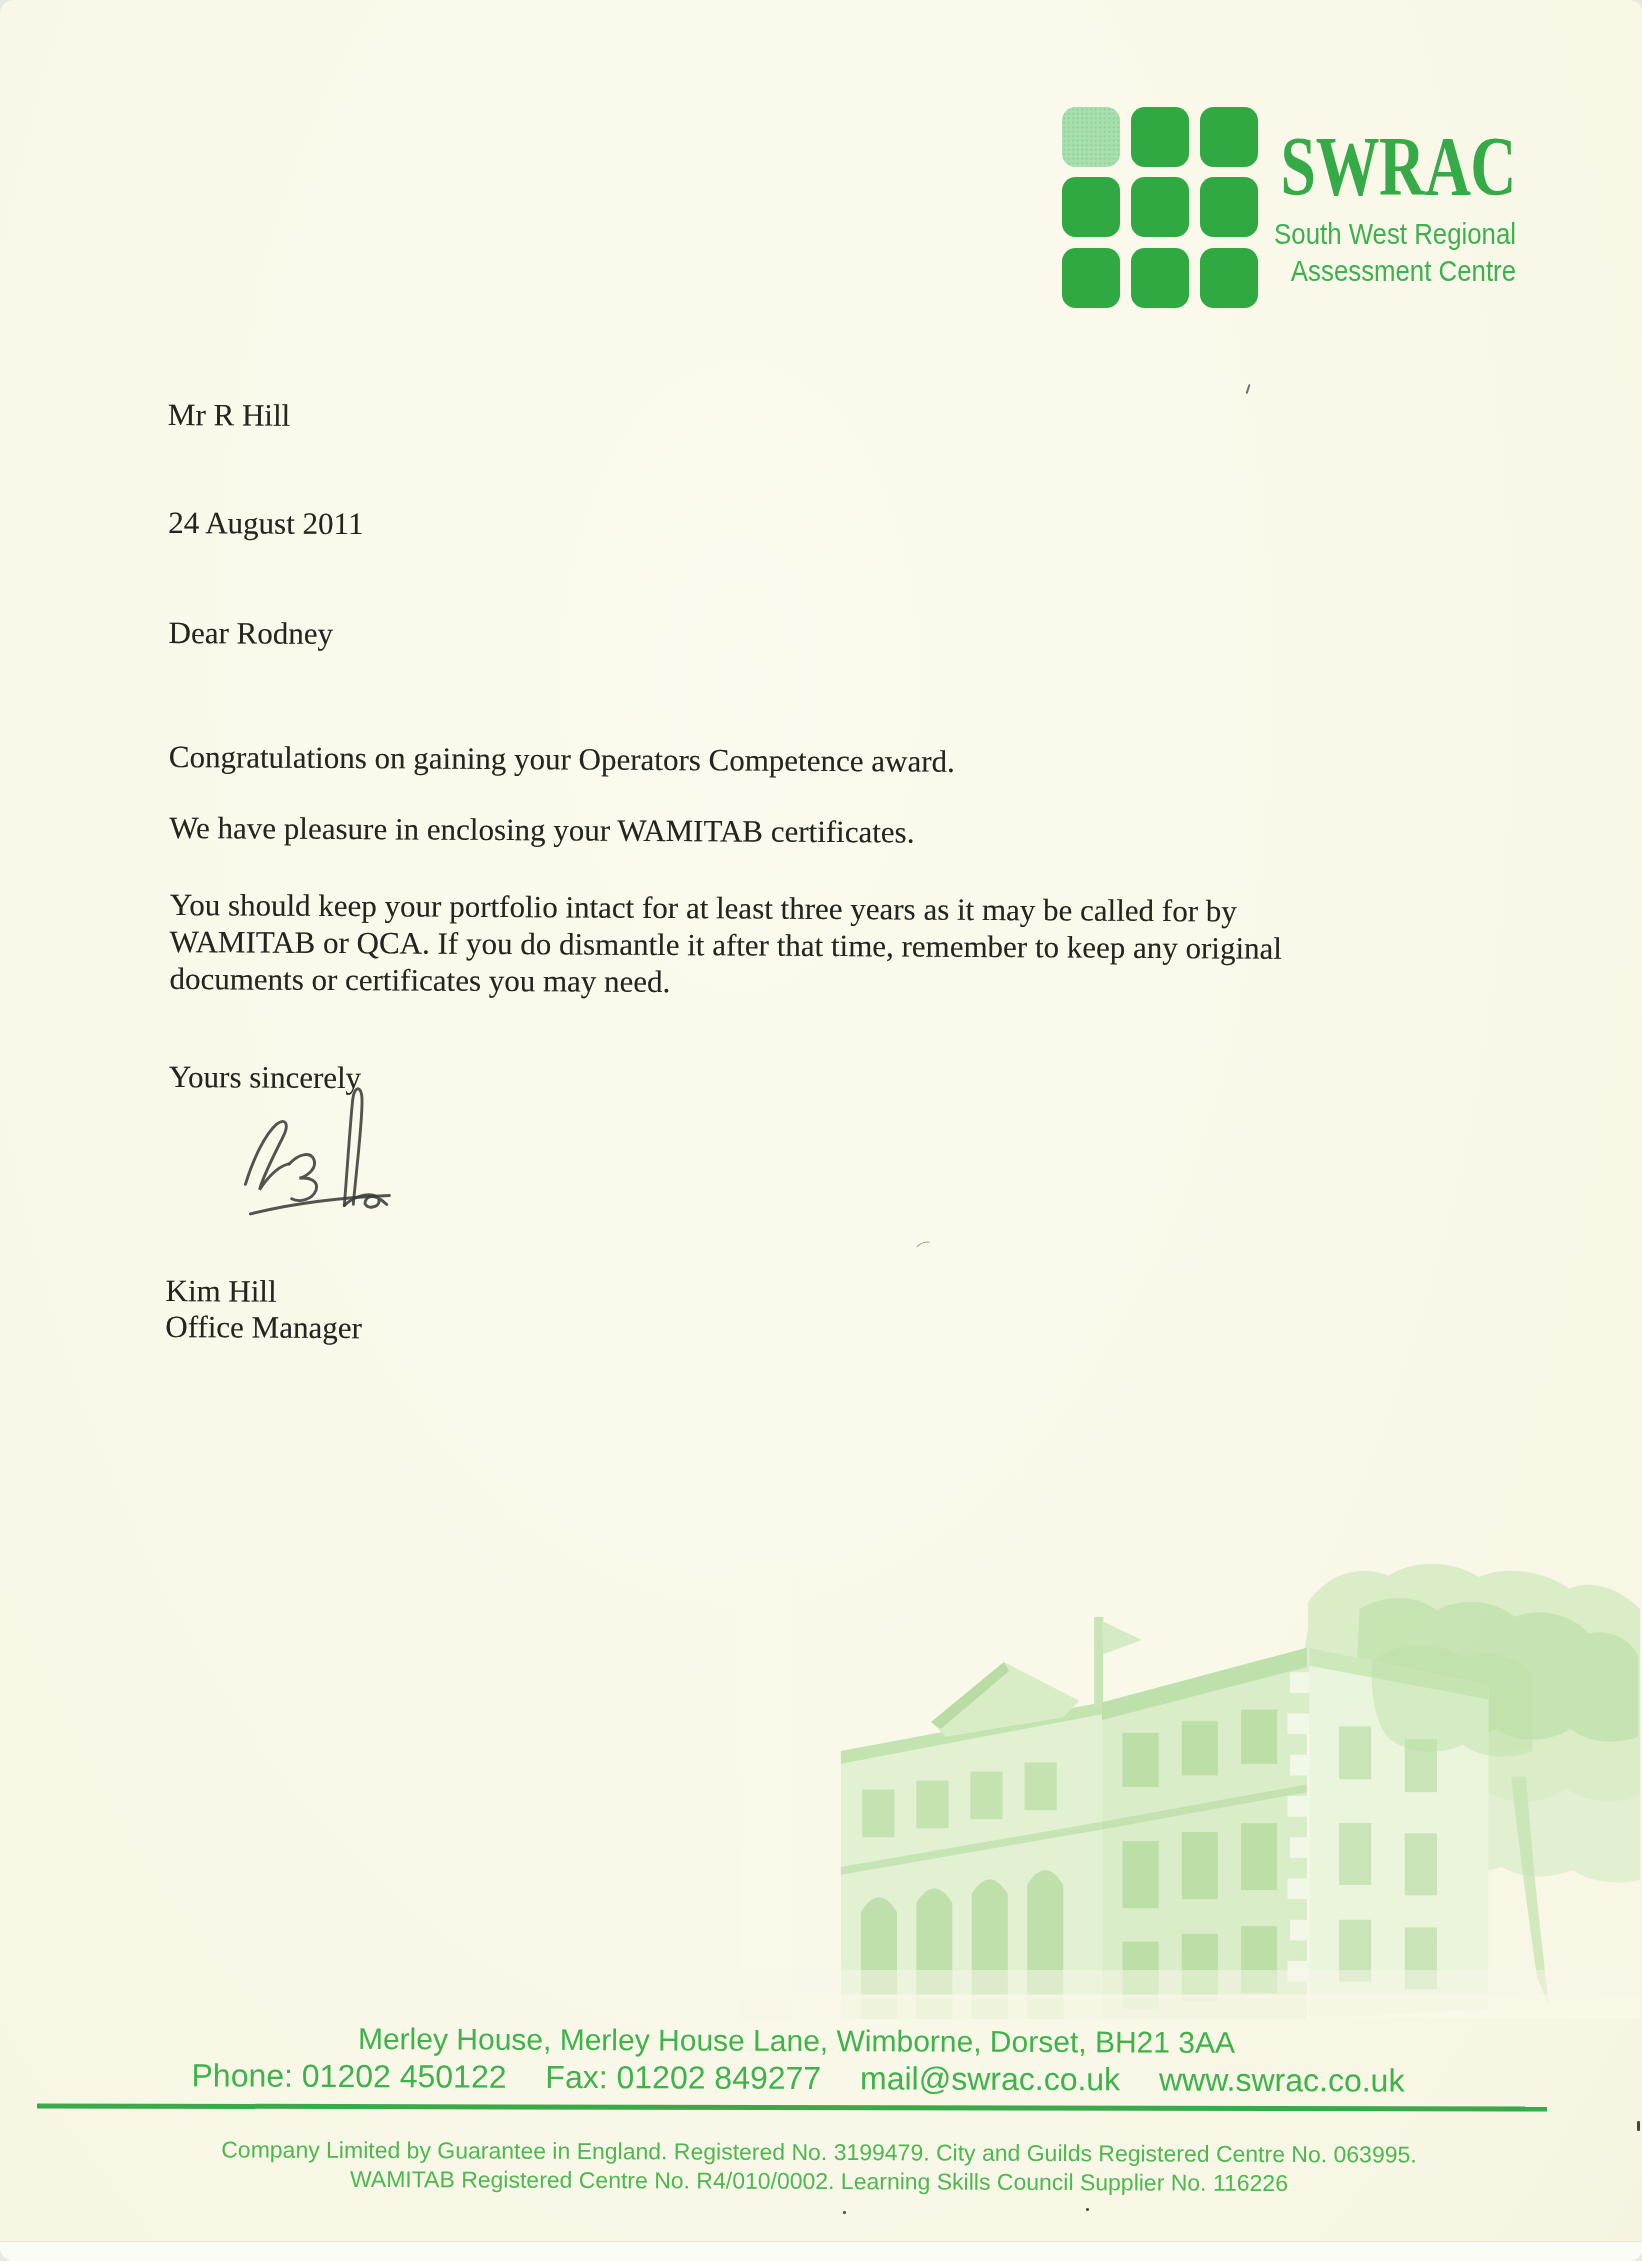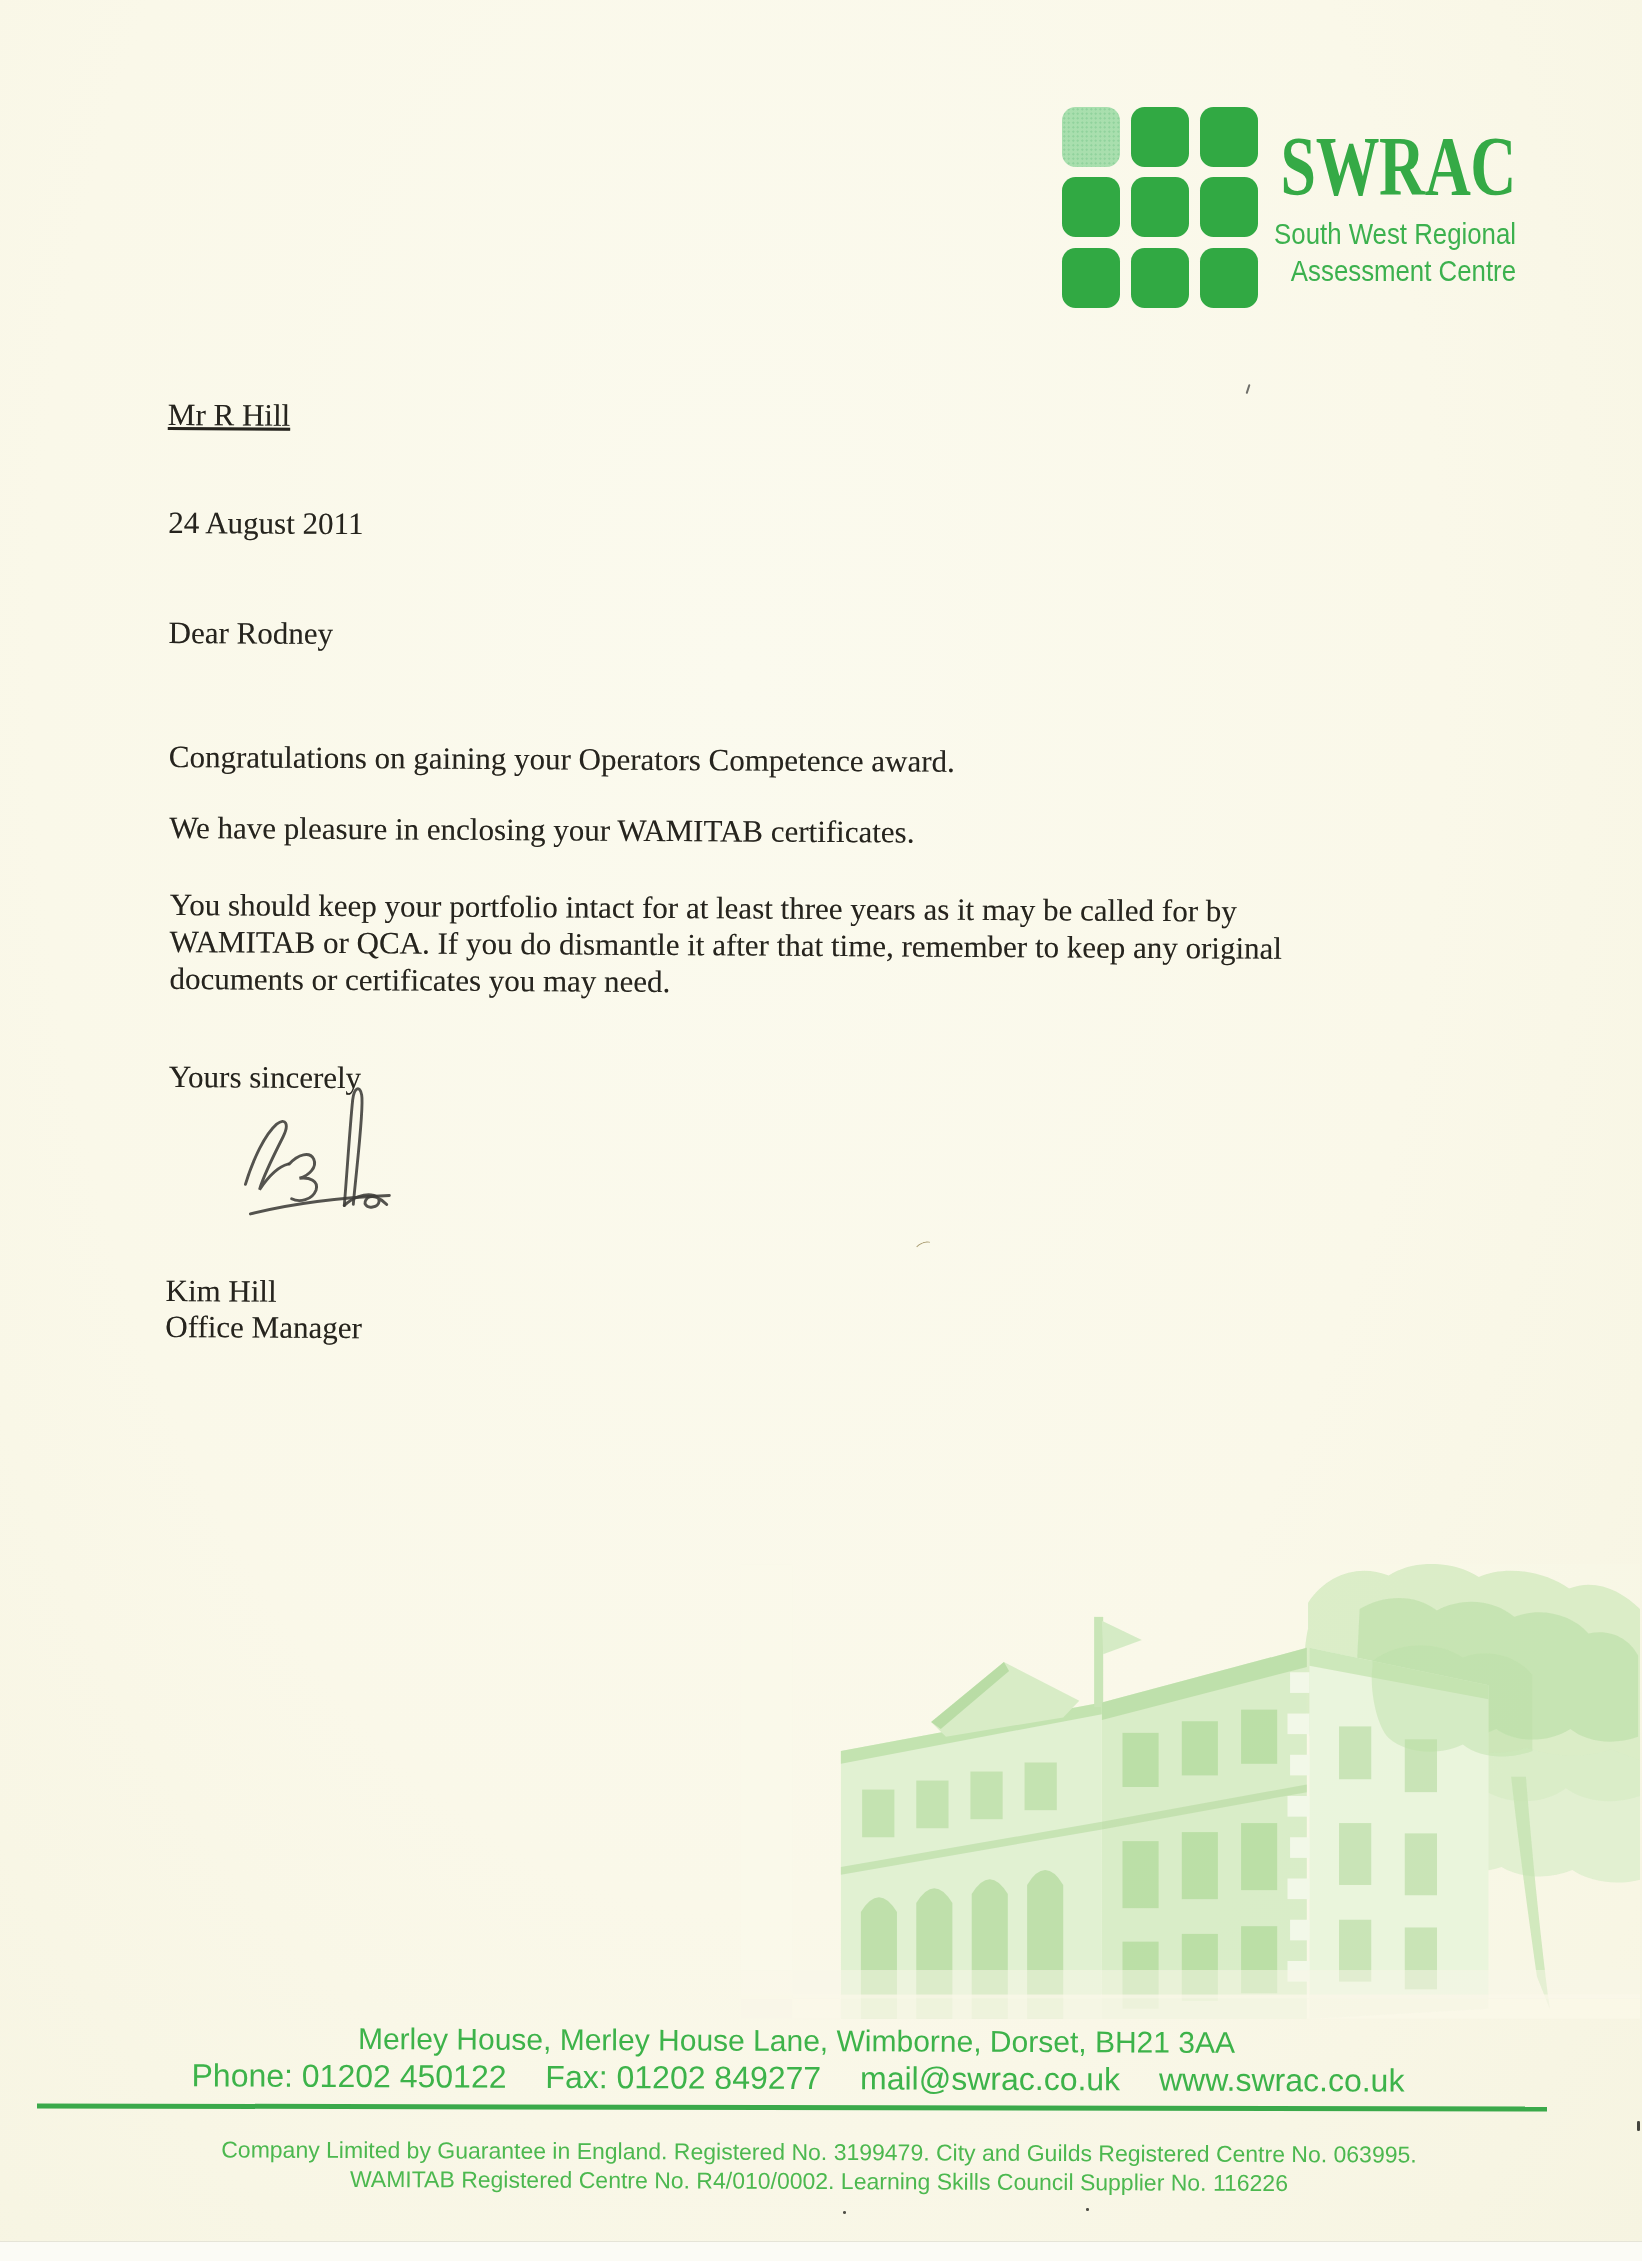--- a/index.html
+++ b/index.html
@@ -1,19 +1,20 @@
 <!DOCTYPE html>
 <html style="font-size:10.3px"><head>
 <meta charset="utf-8">
 <style>
   html,body{margin:0;padding:0;background:#e8e8e2;}
   .page{
     position:relative;width:1643px;height:2261px;overflow:hidden;
     background:radial-gradient(ellipse at 45% 30%, #fbfaee 0%, #faf8e9 55%, #f6f4e1 100%);
     font-family:"Liberation Serif", serif;
+    border-radius:14px;
   }
   
   .logo-grid{
     position:absolute;left:1062px;top:107px;
     display:grid;grid-template-columns:repeat(3,58px);grid-auto-rows:60px;
     column-gap:11px;row-gap:10.3px;
   }
   .sq{width:58px;height:60px;border-radius:13.5px;background:#31a943;}
   .sq.light{
     background-color:#a9dfae;
@@ -33,21 +34,21 @@
     font-size:30px;line-height:37px;color:#3cb14e;
     transform:scaleX(0.86);transform-origin:right top;
     white-space:nowrap;
   }
   
   .letter-body{position:absolute;inset:0;transform:rotate(0.35deg);transform-origin:167px 399px;}
   .bodytext{
     position:absolute;font-size:31px;line-height:37px;color:#26241e;
     text-shadow:0 0 0.6px rgba(38,36,30,.35);white-space:nowrap;
   }
-  .recipient{left:168px;top:396px;text-decoration:underline;}
+  .recipient{left:168px;top:396px;}
   .date{left:169px;top:504px;}
   .salutation{left:170px;top:614px;}
   .p1{left:171px;top:738px;}
   .p2{left:172px;top:809px;}
   .p3{left:173px;top:886px;}
   .signoff{left:173px;top:1058px;}
   .signame{left:171px;top:1272px;}
   .sigtitle{left:171px;top:1308px;}
   .signature{position:absolute;left:232px;top:1081px;width:174px;height:135px;}
   .signature path{fill:none;stroke:#3c3b38;stroke-width:4.5;stroke-linecap:round;opacity:.88;}

